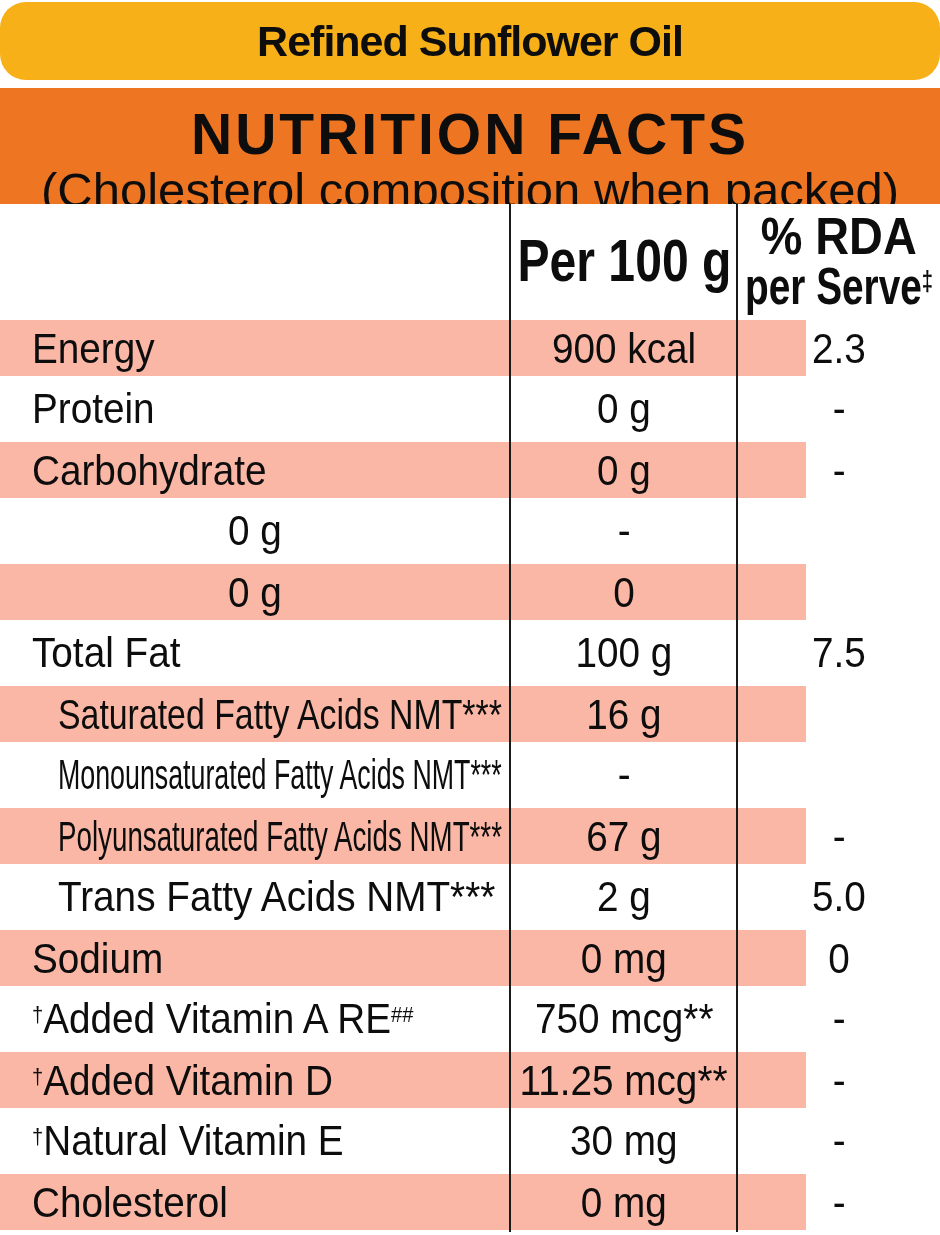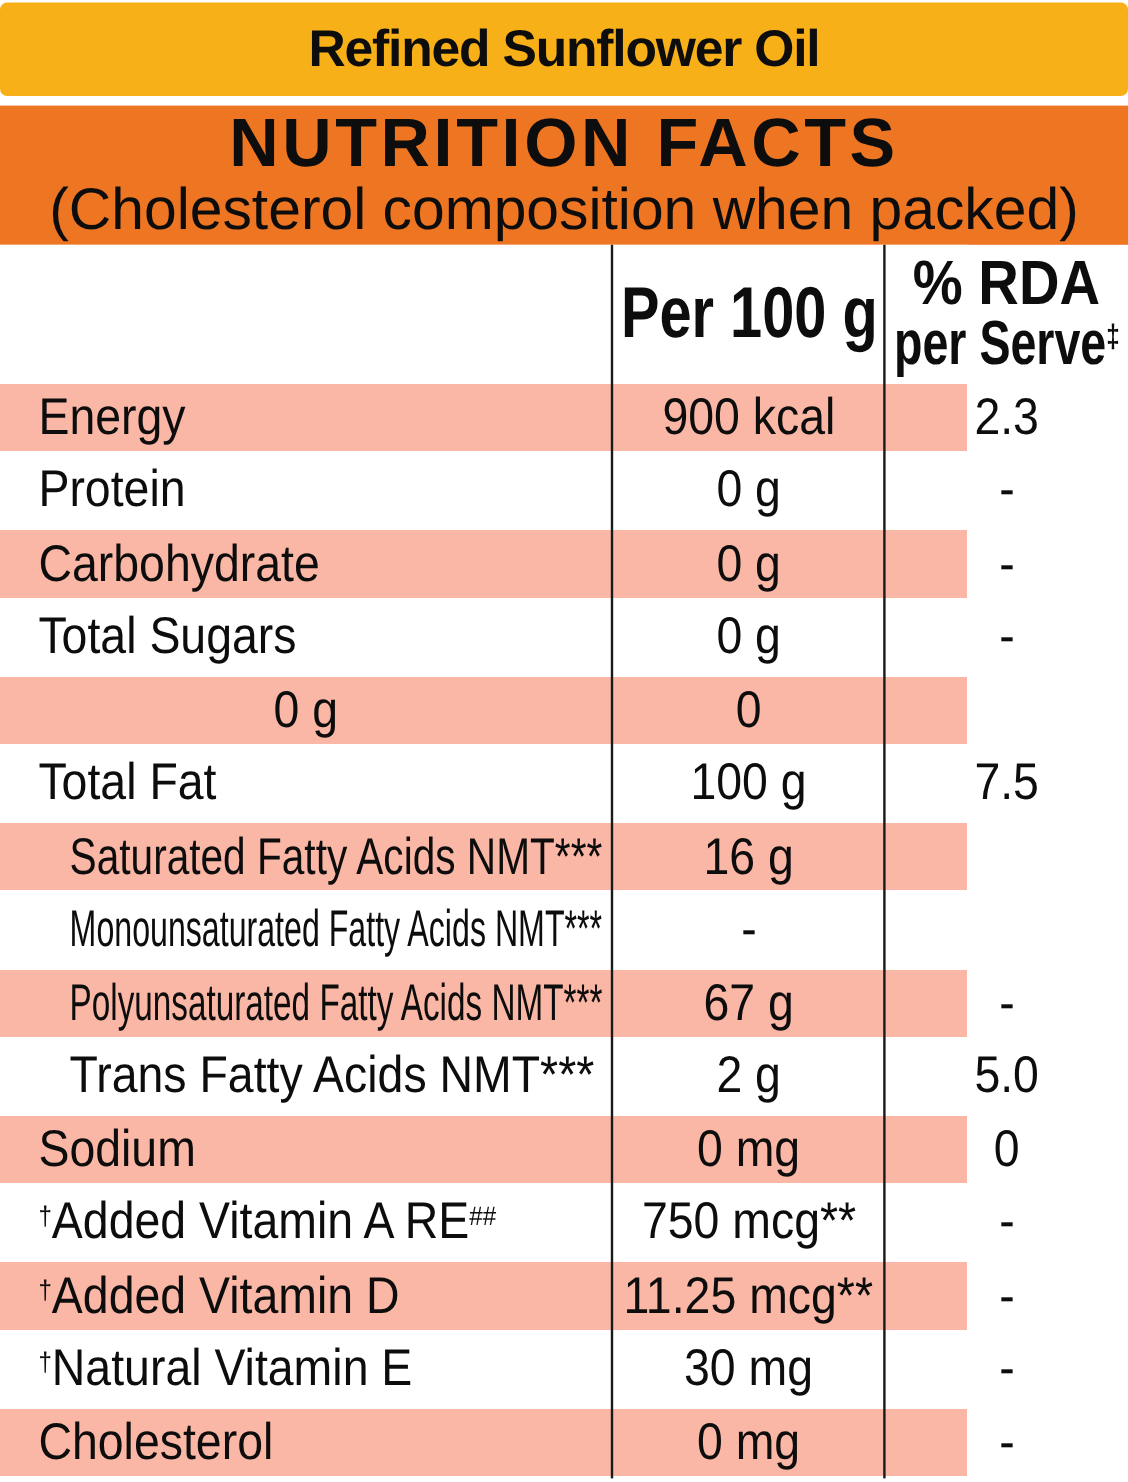--- a/index.html
+++ b/index.html
@@ -6,36 +6,36 @@
   body{
     width:940px;height:1235px;background:#fff;overflow:hidden;
     font-family:"Liberation Sans", sans-serif;color:var(--c-text,#0d0d0d);
     -webkit-font-smoothing:antialiased;
   }
   .sheet{position:relative;width:940px;height:1235px;background:#fff;}
 
   
   .title-banner{
     position:absolute;top:2px;left:0;width:940px;height:78px;
-    background:var(--c-yellow,#F8B018);border-radius:6px;
+    background:var(--c-yellow,#F8B018);border-radius:26px;
     display:flex;align-items:center;justify-content:center;
   }
   .title-text{
     font-size:68px;font-weight:700;letter-spacing:-1px;white-space:nowrap;
     line-height:1;transform-origin:50% 50%;
   }
 
   
   .orange-banner{
     position:absolute;top:88px;left:0;width:940px;height:116px;
     background:var(--c-orange,#EE7623);text-align:center;overflow:hidden;
   }
   .nf-heading{
     font-size:57px;font-weight:700;letter-spacing:3px;line-height:60px;
-    margin-top:1px;white-space:nowrap;
+    margin-top:16px;white-space:nowrap;
   }
   .nf-sub{
     font-size:49px;font-weight:400;line-height:52px;white-space:nowrap;
   }
 
   
   .ntable{position:absolute;top:204px;left:0;width:806px;height:1028px;background:#fff;}
   .vline{position:absolute;top:0;bottom:0;width:2px;background:var(--c-line,#1a1a1a);}
   .vline.v1{left:509px;}
   .vline.v2{left:736px;}
@@ -125,23 +125,20 @@
       <span class="fit" style="transform: scaleX(0.9);"><sup></sup><span>Carbohydrate</span><sup></sup></span>
     </div>
     <div class="cell center">
       <span class="fit centerfit" style="transform: scaleX(0.9);">0 g</span>
     </div>
     <div class="cell center">
       <span class="fit centerfit" style="transform: scaleX(0.9);">-</span>
     </div>
   </div>
         <div class="row">
-    <div class="cell label-cell">
-      <span class="fit" style="transform: scaleX(0.9);"><sup></sup><span>Total Sugars</span><sup></sup></span>
-    </div>
     <div class="cell center">
       <span class="fit centerfit" style="transform: scaleX(0.9);">0 g</span>
     </div>
     <div class="cell center">
       <span class="fit centerfit" style="transform: scaleX(0.9);">-</span>
     </div>
   </div>
         <div class="row shaded">
     <div class="cell center">
       <span class="fit centerfit" style="transform: scaleX(0.9);">0 g</span>

